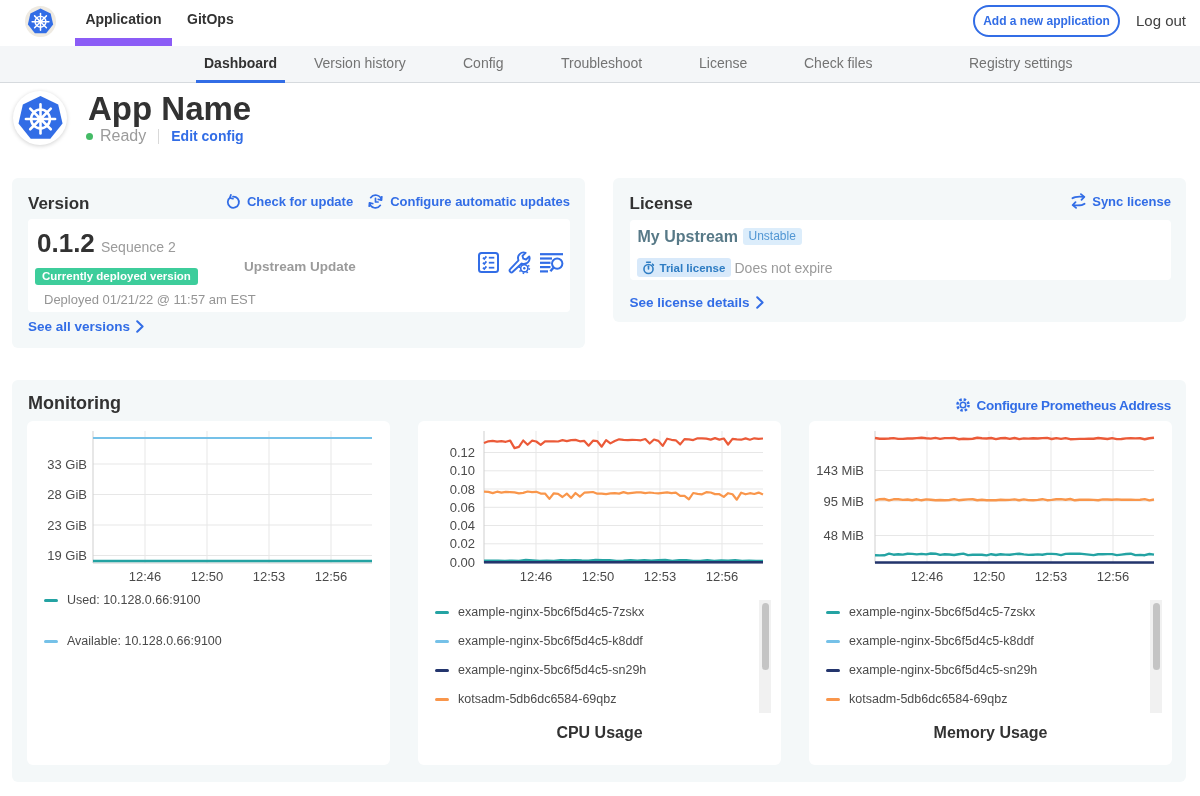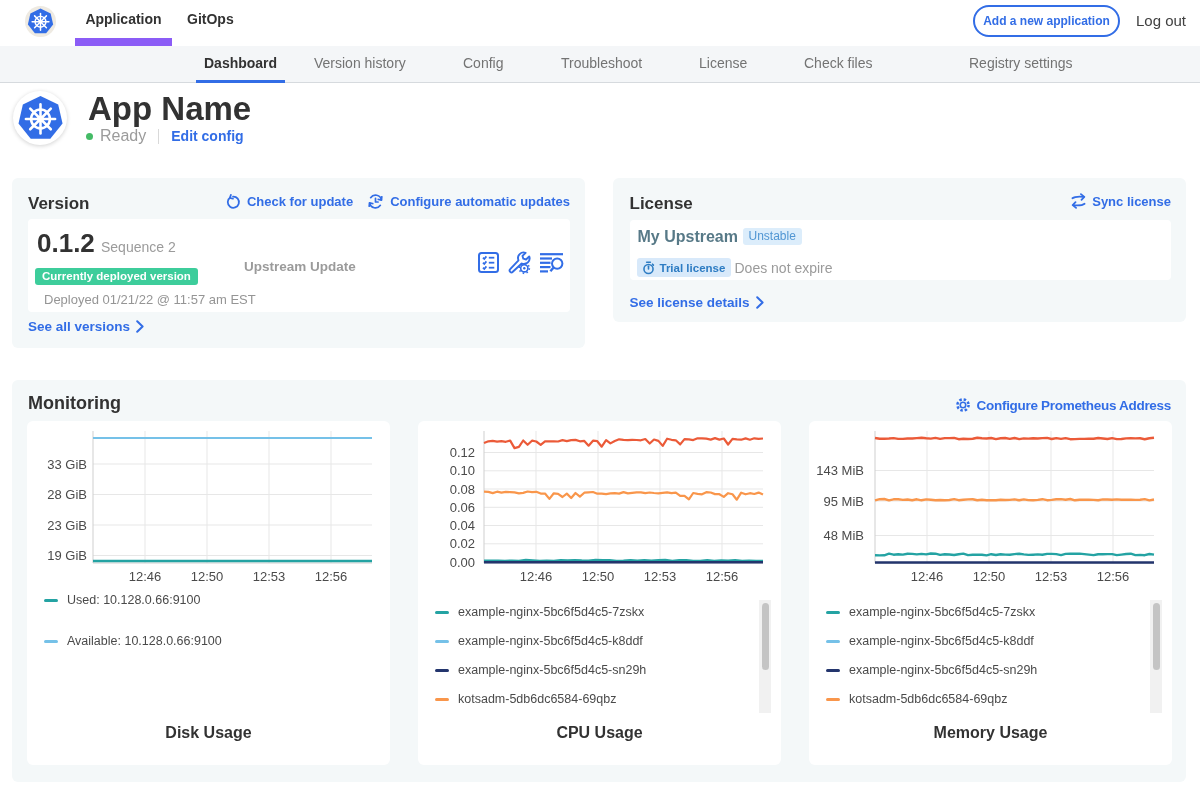--- a/index.html
+++ b/index.html
@@ -256,21 +256,20 @@
 <path d="M66.0 140.0 L345.0 140.0" fill="none" stroke="#24a3a3" stroke-width="2.5" stroke-linejoin="round"></path>
 </svg>
     <div class="legrow" style="top:172px;">
         <span class="legdash" style="background:#24a3a3;"></span>
         <span class="legtext">Used: 10.128.0.66:9100</span>
       </div>
     <div class="legrow" style="top:213px;">
         <span class="legdash" style="background:#75c1e8;"></span>
         <span class="legtext">Available: 10.128.0.66:9100</span>
       </div>
-    <div class="charttitle">Disk Usage</div>
   </div>
 
   <div class="chartcard" style="left:406px;">
     <svg width="363" height="170" viewBox="0 0 363 170" font-family="Liberation Sans, sans-serif">
 <line x1="66.0" y1="31.5" x2="345.0" y2="31.5" stroke="#e7e7e7" stroke-width="1"></line>
 <line x1="66.0" y1="49.8" x2="345.0" y2="49.8" stroke="#e7e7e7" stroke-width="1"></line>
 <line x1="66.0" y1="68.0" x2="345.0" y2="68.0" stroke="#e7e7e7" stroke-width="1"></line>
 <line x1="66.0" y1="86.3" x2="345.0" y2="86.3" stroke="#e7e7e7" stroke-width="1"></line>
 <line x1="66.0" y1="104.5" x2="345.0" y2="104.5" stroke="#e7e7e7" stroke-width="1"></line>
 <line x1="66.0" y1="122.8" x2="345.0" y2="122.8" stroke="#e7e7e7" stroke-width="1"></line>

